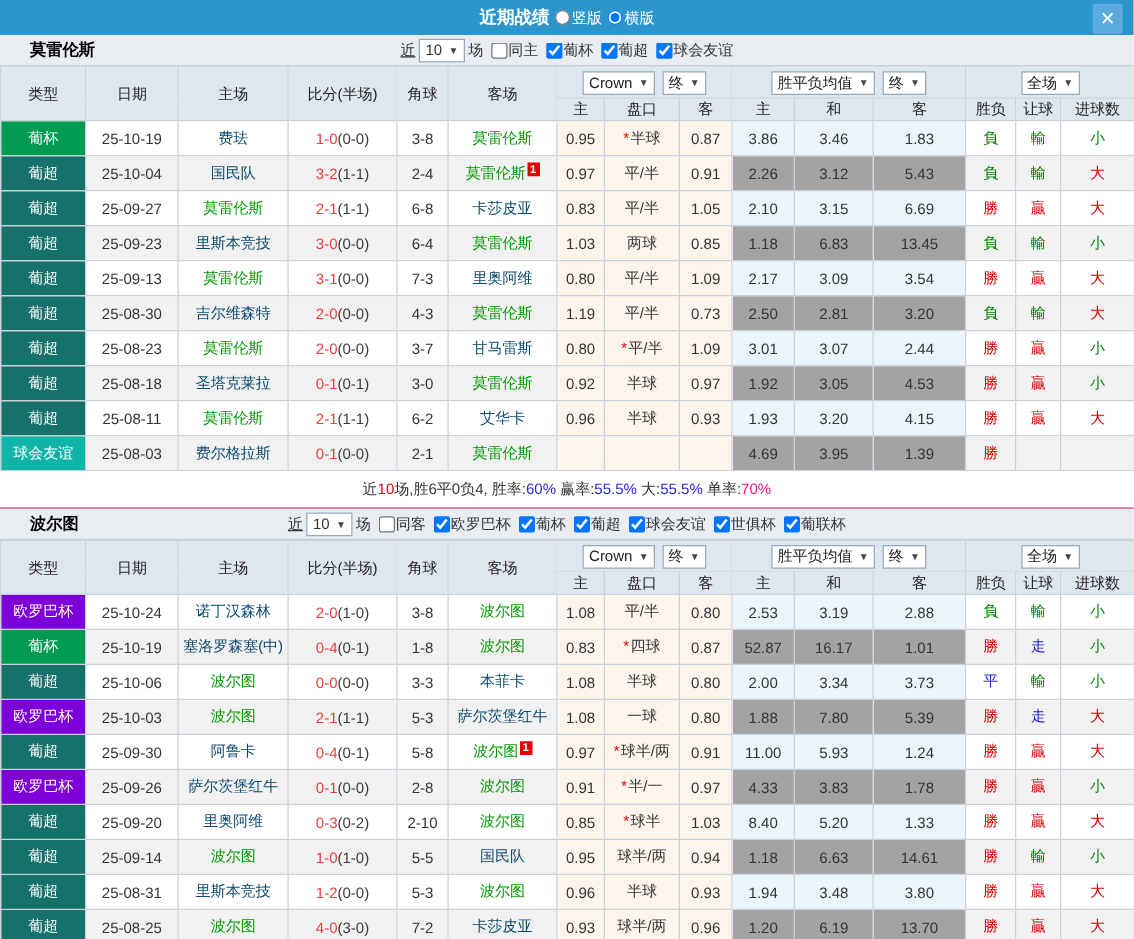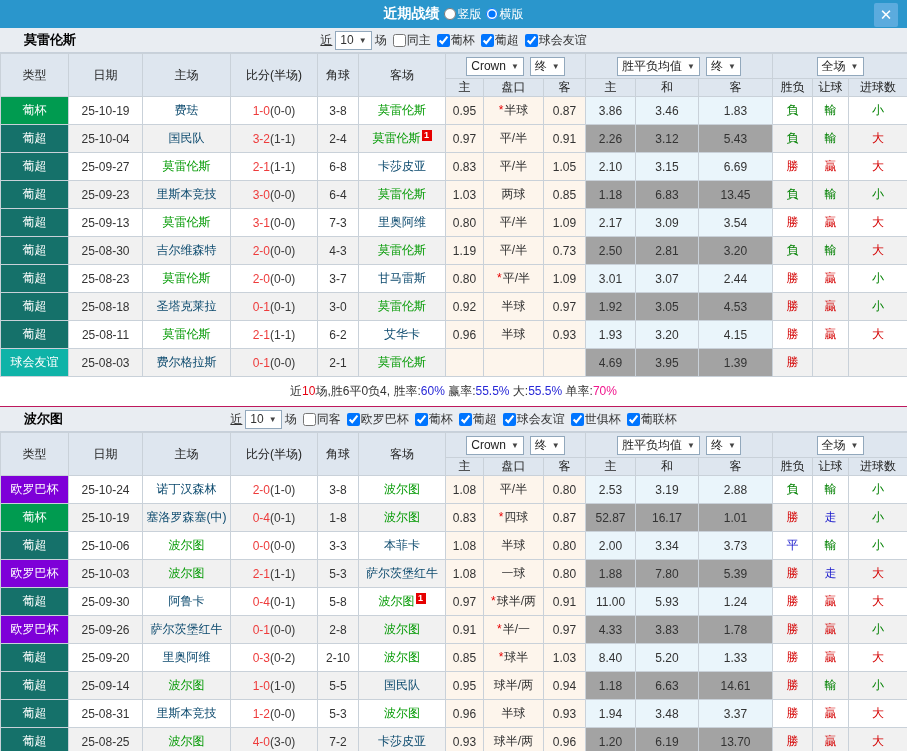--- a/index.html
+++ b/index.html
@@ -588,21 +588,21 @@
           <td>25-08-31</td>
           <td class="c-team ">里斯本竞技</td>
           <td><span class="s-main">1-2</span><span class="s-half">(0-0)</span></td>
           <td>5-3</td>
           <td class="c-team green">波尔图</td>
           <td class="c-odds">0.96</td>
           <td class="c-odds">半球</td>
           <td class="c-odds">0.93</td>
           <td class="c-avg">1.94</td>
           <td class="c-avg">3.48</td>
-          <td class="c-avg">3.37</td>
+          <td class="c-avg">3.80</td>
           <td style="color:#D40000">勝</td>
           <td style="color:#D40000">贏</td>
           <td style="color:#D40000">大</td>
         </tr>
         <tr class="alt">
           <td class="c-type" style="background:#15716A">葡超</td>
           <td>25-08-25</td>
           <td class="c-team green">波尔图</td>
           <td><span class="s-main">4-0</span><span class="s-half">(3-0)</span></td>
           <td>7-2</td>

